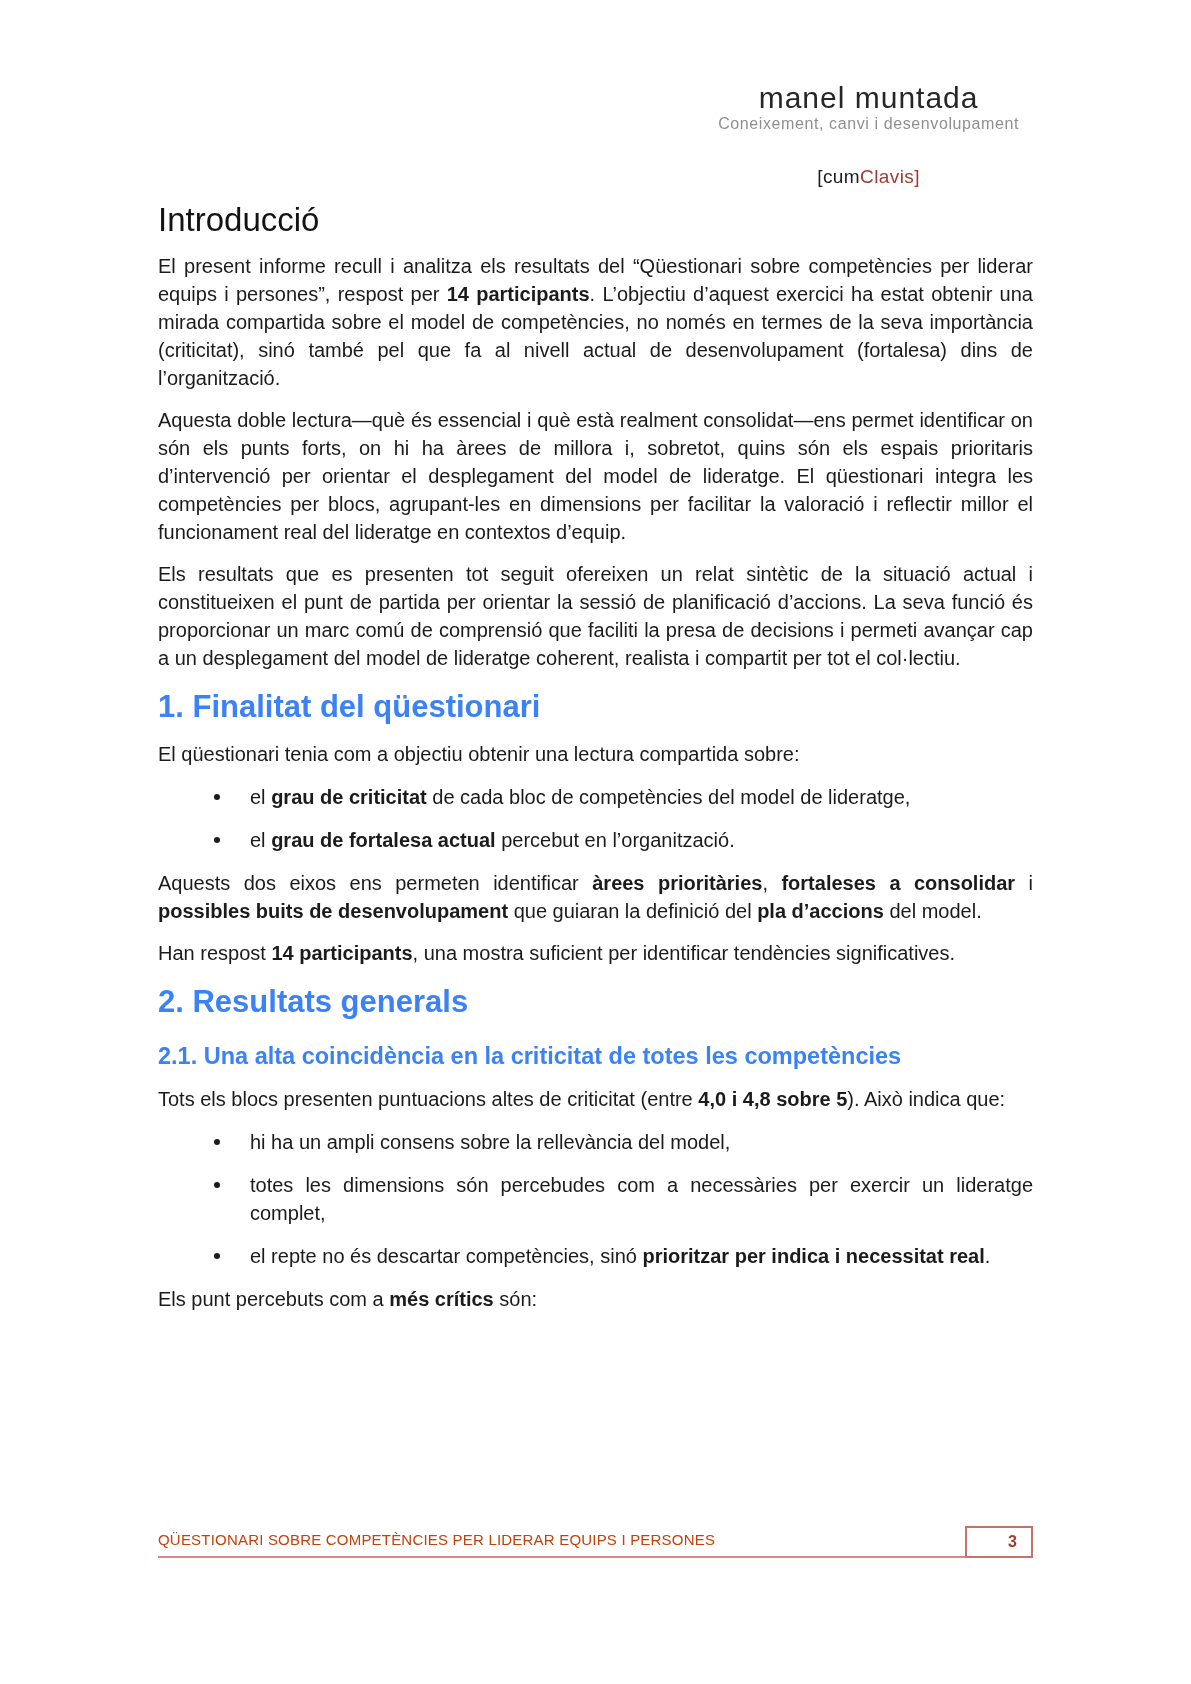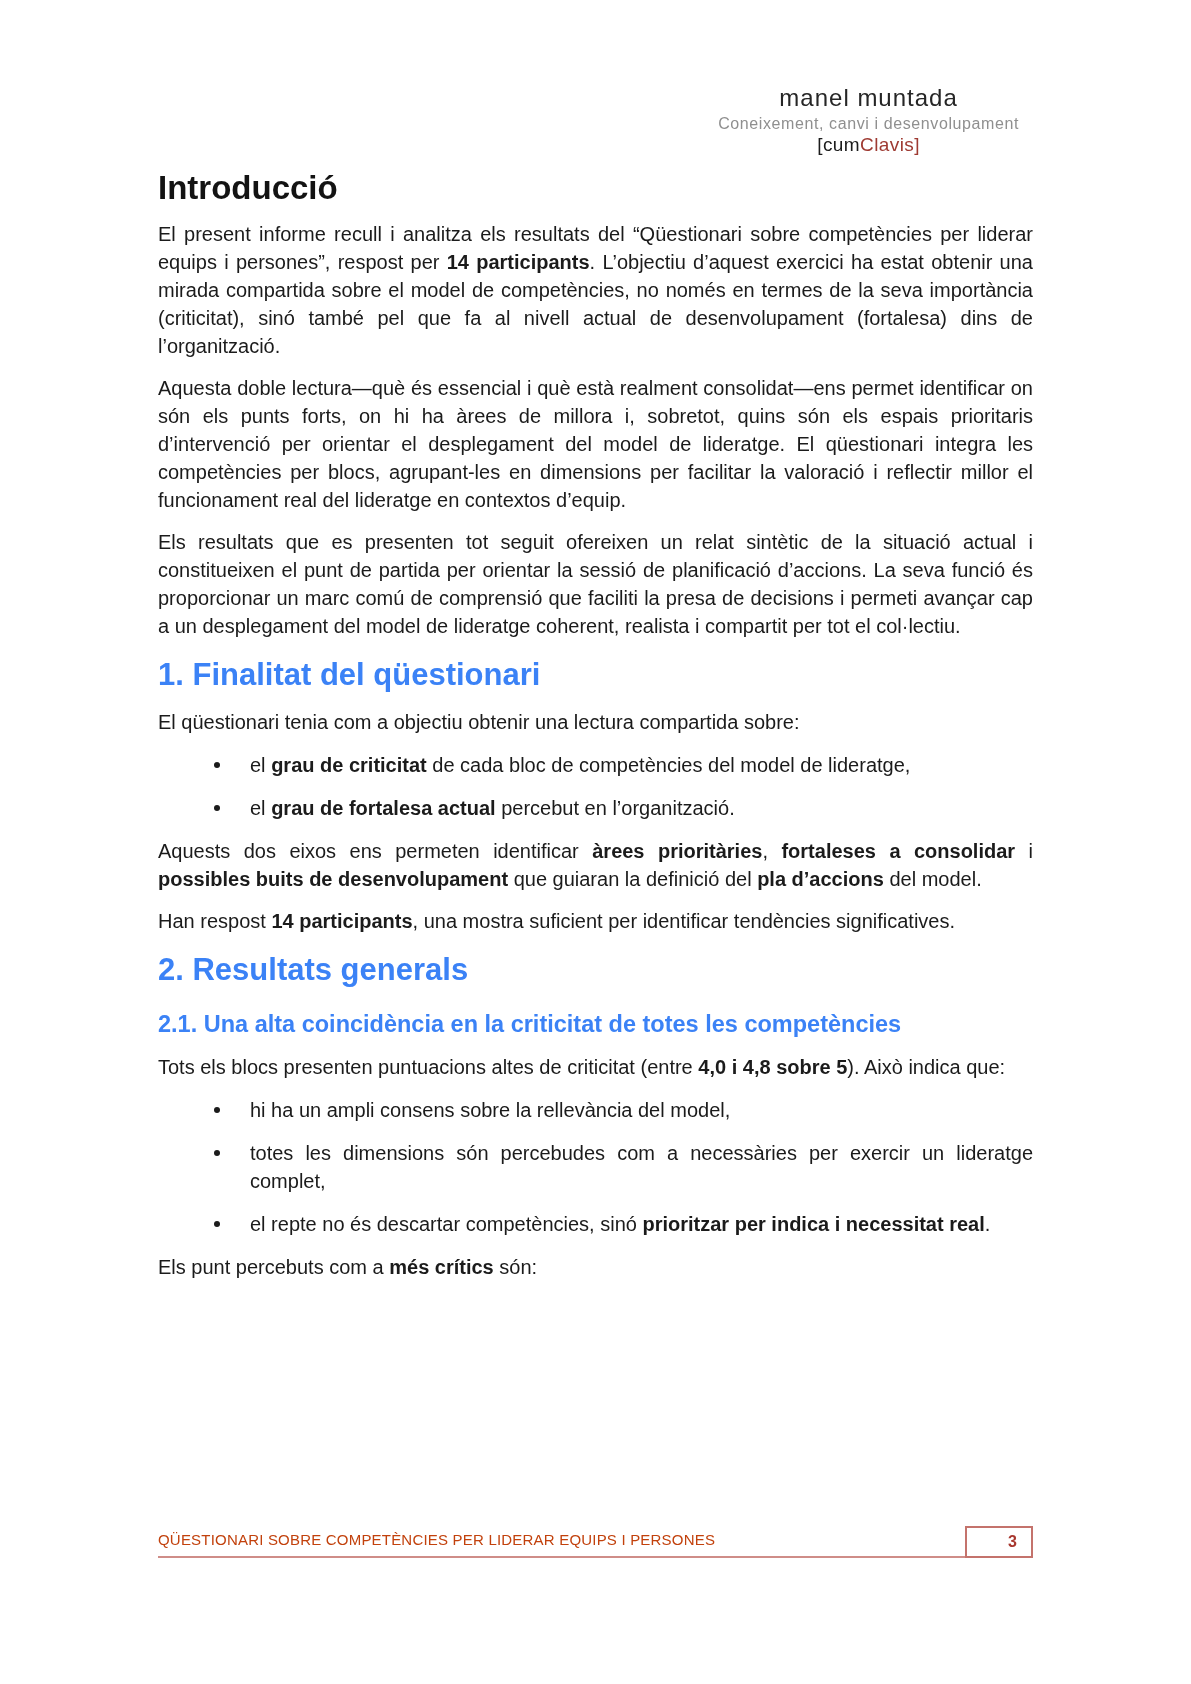--- a/index.html
+++ b/index.html
@@ -8,26 +8,26 @@
     width:1191px;height:1684px;
     background:#ffffff;
     font-family:"Liberation Sans", sans-serif;
     color:#1b1b1b;
     overflow:hidden;
   }
   .content{position:absolute;left:158px;top:0;width:875px;}
   
   .header{margin-top:82px;text-align:right;}
   .header-inner{display:inline-block;text-align:center;margin-right:14px;}
-  .brand{font-size:24px;line-height:32px;color:#262626;letter-spacing:1px;font-weight:400;}
+  .brand{font-size:30px;line-height:32px;color:#262626;letter-spacing:1px;font-weight:400;}
   .tagline{font-size:16px;line-height:19px;color:#8f8f8f;letter-spacing:0.6px;}
-  .wordmark{font-size:19px;line-height:23px;color:#1c1c1c;letter-spacing:0.4px;}
+  .wordmark{font-size:19px;line-height:23px;color:#1c1c1c;letter-spacing:0.4px;margin-top:32px;}
   .wordmark .accent{color:#9e3a32;}
   
-  .doc-title{font-size:33px;line-height:36px;font-weight:700;color:#131313;margin:14px 0 8px;}
+  .doc-title{font-size:33px;line-height:36px;font-weight:400;color:#131313;margin:14px 0 8px;}
   .section-heading{font-size:31px;line-height:38px;font-weight:700;color:#3b82f6;margin:16px 0 12px;}
   .subsection-heading{font-size:23.5px;line-height:30px;font-weight:700;color:#3b82f6;margin:20px 0 12px;}
   .para{font-size:20px;line-height:28px;text-align:justify;margin:14px 0;hyphens:none;}
   .bullet{position:relative;font-size:20px;line-height:28px;text-align:justify;margin:15px 0;padding-left:92px;}
   .bullet::before{
     content:"";position:absolute;left:56px;top:11px;
     width:6px;height:6px;border-radius:50%;background:#1b1b1b;
   }
   .b{font-weight:700;}
   

